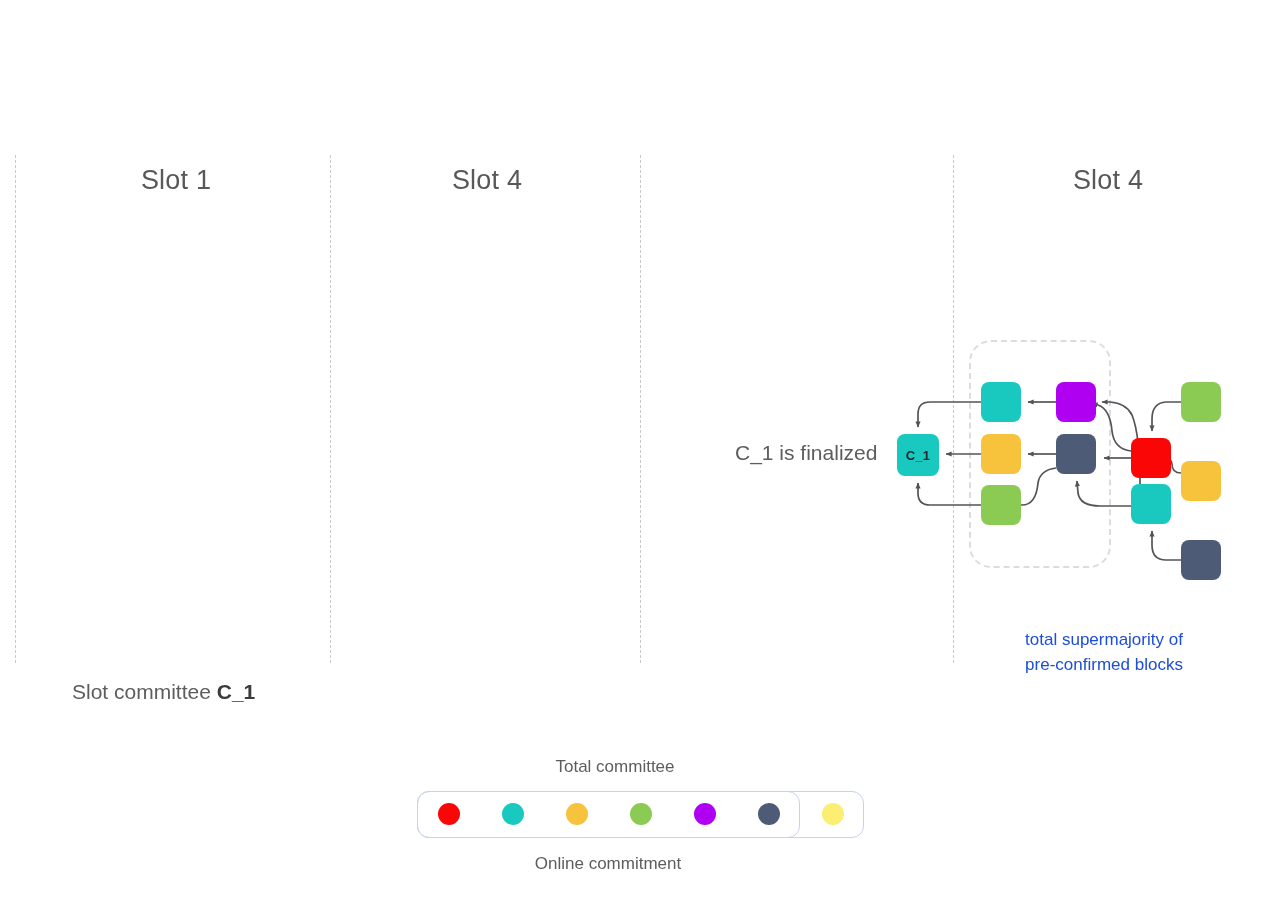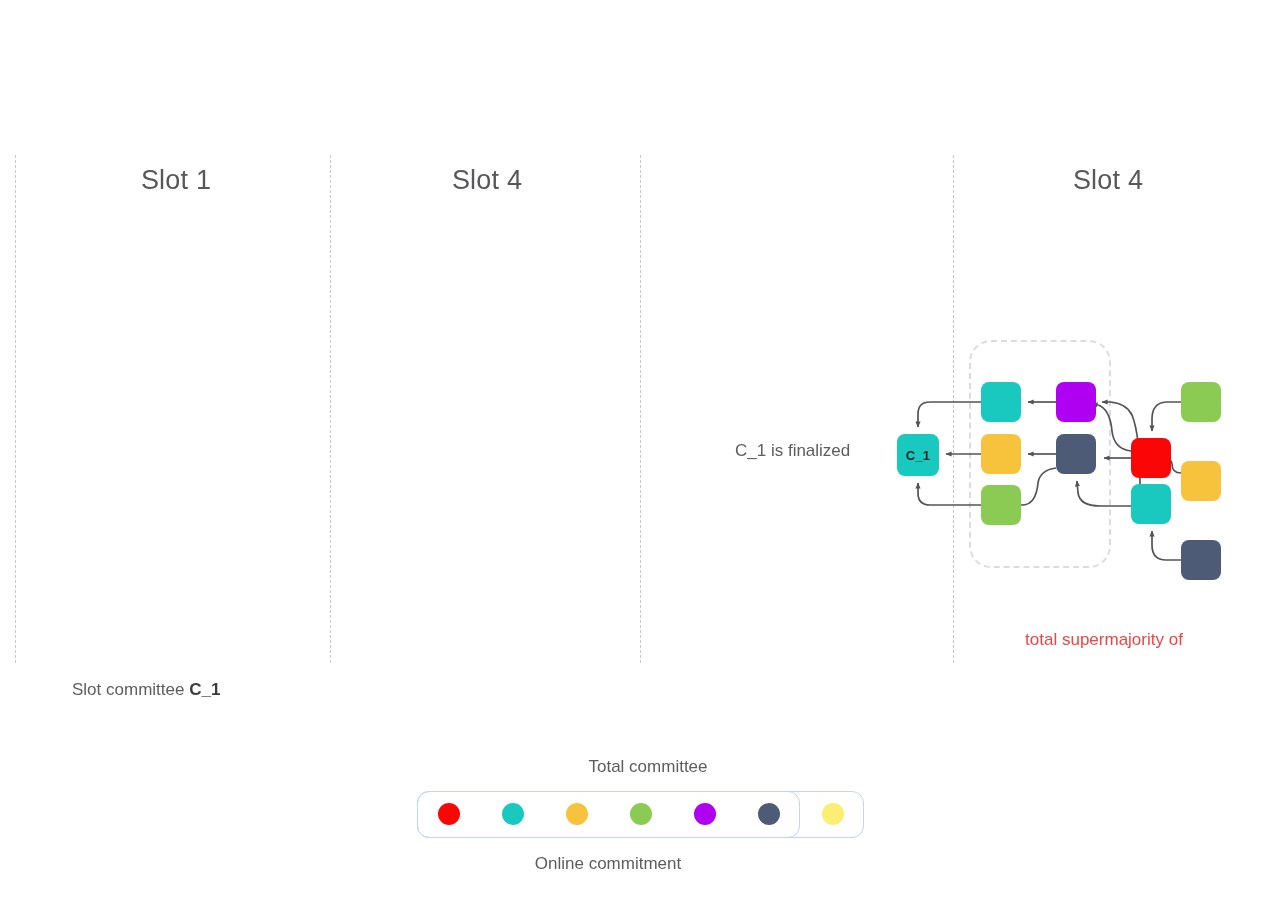--- a/index.html
+++ b/index.html
@@ -37,29 +37,29 @@
     font-size: 27px;
     font-weight: 400;
     color: #58585a;
     text-align: center;
     white-space: nowrap;
     letter-spacing: .2px;
   }
   
   .caption {
     position: absolute;
-    font-size: 17px;
+    font-size: 21px;
     color: #5d5d60;
     white-space: nowrap;
   }
   .caption.bold-tail b { color: #3b3b3d; font-weight: 700; }
   .caption-multi {
     position: absolute;
     font-size: 17px;
-    color: #ef4444;
+    color: #1d4ed8;
     text-align: center;
     line-height: 25px;
     width: 320px;
   }
   
   .group-box {
     position: absolute;
     border: 2px dashed #dcdcde;
     border-radius: 22px;
     box-sizing: border-box;
@@ -181,23 +181,24 @@
   <div class="block" style="left:1181px;top:525px;background:#4e5b77"></div>
 
   <div class="caption" style="left:735px;top:426px">C_1 is finalized</div>
 
   <div class="caption bold-tail" style="left:72px;top:665px">
     <span>Slot committee </span><b>C_1</b>
   </div>
 
   <div class="caption-multi" style="left:944px;top:612px">
     <div>total supermajority of</div>
+    <div>pre-confirmed blocks</div>
   </div>
 
-  <div class="legend-title" style="left:488px;top:742px;width:320px">Total committee</div>
+  <div class="legend-title" style="left:455px;top:742px;width:320px">Total committee</div>
 
   <div class="bracket" style="left:417px;top:776px;width:447px;height:47px"></div>
   <div class="bracket" style="left:417px;top:776px;width:383px;height:47px"></div>
 
   <div class="dot" style="left:438px;top:788px;background:#fb0606"></div>
   <div class="dot" style="left:502px;top:788px;background:#19c9c0"></div>
   <div class="dot" style="left:566px;top:788px;background:#f7c23c"></div>
   <div class="dot" style="left:630px;top:788px;background:#8ccb53"></div>
   <div class="dot" style="left:694px;top:788px;background:#b000f2"></div>
   <div class="dot" style="left:758px;top:788px;background:#4e5b77"></div>

